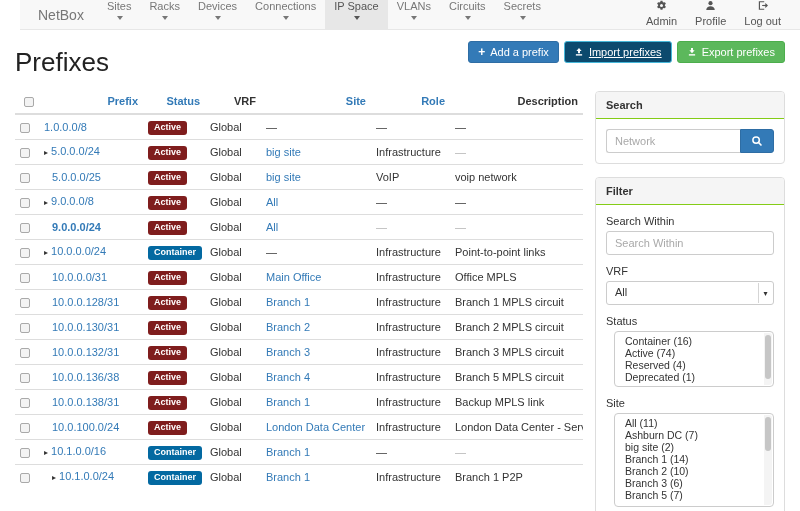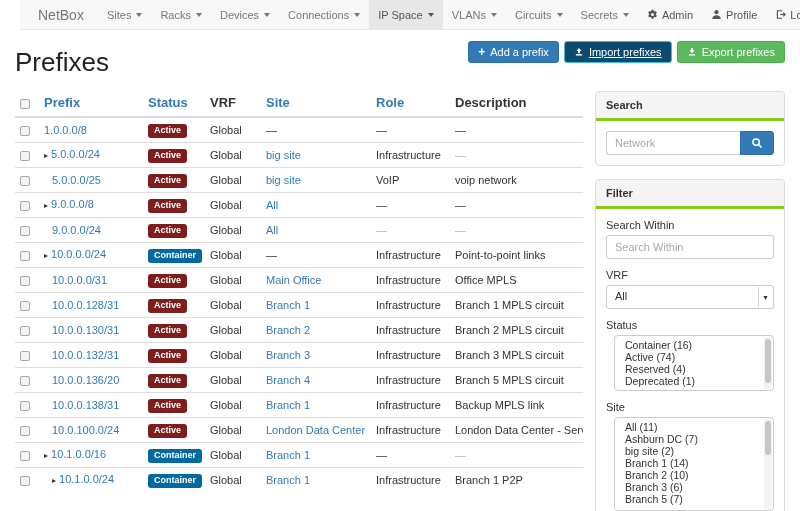--- a/index.html
+++ b/index.html
@@ -11,21 +11,21 @@
   a { color: #337ab7; text-decoration: none; }
 
   
   .navbar {
     height: 30px; background: #f8f8f8; border-bottom: 1px solid #e7e7e7;
     display: flex; align-items: stretch; padding-left: 14px; margin-left: 20px;
   }
   .brand { display: flex; align-items: center; font-size: 14px; color: #777;
     padding: 0 14px 0 4px; cursor: pointer; }
   .nav-item { display: flex; align-items: center; gap: 4px; padding: 0 9px;
-    color: #777; font-size: 11px; cursor: pointer; white-space: nowrap; }
+    color: #777; font-size: 11px; cursor: pointer; white-space: nowrap; flex-direction: column; }
   .nav-item.active { background: #e7e7e7; color: #555; }
   .caret-dn { display: inline-block; width: 0; height: 0;
     border-left: 3px solid transparent; border-right: 3px solid transparent;
     border-top: 4px solid currentColor; margin-left: 1px; }
   .nav-right { margin-left: auto; display: flex; align-items: stretch; padding-right: 10px; }
   .nav-right .nav-item { color: #555; }
   .nav-ico { display: inline-flex; align-items: center; }
 
   
   .container { padding: 0 15px; }
@@ -38,43 +38,43 @@
   .btn-success { background: #5cb85c; border-color: #4cae4c; }
   .btn .plus { font-weight: bold; font-size: 12px; line-height: 10px; }
   h1 { font-size: 26px; font-weight: 400; color: #222; margin: 17px 0 13px; }
 
   .layout { display: flex; align-items: flex-start; }
   .main { flex: 1; min-width: 0; }
   .sidebar { width: 190px; margin-left: 12px; flex: none; }
 
   
   table { width: 100%; border-collapse: collapse; table-layout: fixed; }
-  th { text-align: left; font-weight: bold; color: #333; padding: 4px 5px 6px;
-    border-bottom: 2px solid #ddd; font-size: 13px; }
+  th { text-align: right; font-weight: bold; color: #333; padding: 4px 5px 6px;
+    border-bottom: 2px solid #ddd; font-size: 11px; }
   th a { font-weight: bold; }
   td { padding: 4px 5px; border-top: 1px solid #ddd; vertical-align: middle;
     line-height: 14px; white-space: nowrap; overflow: hidden; }
   col.c-chk  { width: 24px; }
   col.c-pre  { width: 104px; }
   col.c-sta  { width: 62px; }
   col.c-vrf  { width: 56px; }
   col.c-site { width: 110px; }
   col.c-role { width: 79px; }
   .cb { display: inline-block; width: 10px; height: 10px; border: 1px solid #a9a9a9;
     background: #f3f3f3; border-radius: 2px; vertical-align: middle; cursor: pointer; }
   .row-caret { color: #333; font-size: 8px; margin-right: 3px; }
   .badge { display: inline-block; padding: 2px 6px 3px; font-size: 9px; font-weight: bold;
     color: #fff; border-radius: 3px; line-height: 9px; cursor: pointer; }
   .badge-primary { background: #7f1d1d; }
   .badge-default { background: #0369a1; }
   .muted { color: #b5b5b5; }
 
   
   .panel { border: 1px solid #ddd; border-radius: 4px; margin-bottom: 13px; background: #fff; }
-  .panel-heading { background: #f5f5f5; border-bottom: 3px solid #84cc16; padding: 7px 10px;
+  .panel-heading { background: #f5f5f5; border-bottom: 1px solid #84cc16; padding: 7px 10px;
     font-weight: bold; color: #333; border-radius: 3px 3px 0 0; }
   .panel-body { padding: 10px; }
   .input-group { display: flex; }
   .form-input { height: 24px; width: 100%; border: 1px solid #ccc; border-radius: 3px;
     padding: 2px 8px; font-size: 11px; color: #555; font-family: inherit; outline: none; }
   .form-input::placeholder { color: #a9a9a9; }
   .input-group .form-input { border-radius: 3px 0 0 3px; border-right: 0; }
   .search-btn { width: 34px; height: 24px; background: #337ab7; border: 1px solid #2e6da4;
     border-radius: 0 3px 3px 0; display: flex; align-items: center; justify-content: center;
     cursor: pointer; flex: none; }
@@ -261,21 +261,21 @@
     </td>
     <td><span class="badge badge-primary">Active</span></td>
     <td class="vrf-cell">Global</td>
     <td class="site-cell"><a href="#">All</a></td>
     <td class="role-cell">—</td>
     <td class="desc-cell">—</td>
   </tr>
 
   <tr>
     <td><span class="cb"></span></td>
-    <td class="prefix-cell" style="padding-left: 13px;">
+    <td class="prefix-cell" style="padding-left: 13px; font-weight: bold;">
       <a href="#" class="prefix-link">9.0.0.0/24</a>
     </td>
     <td><span class="badge badge-primary">Active</span></td>
     <td class="vrf-cell">Global</td>
     <td class="site-cell"><a href="#">All</a></td>
     <td class="role-cell muted">—</td>
     <td class="desc-cell muted">—</td>
   </tr>
 
   <tr>
@@ -335,21 +335,21 @@
     <td class="vrf-cell">Global</td>
     <td class="site-cell"><a href="#">Branch 3</a></td>
     <td class="role-cell">Infrastructure</td>
     <td class="desc-cell">Branch 3 MPLS circuit</td>
   </tr>
 
 
   <tr>
     <td><span class="cb"></span></td>
     <td class="prefix-cell" style="padding-left: 13px;">
-      <a href="#" class="prefix-link">10.0.0.136/20</a>
+      <a href="#" class="prefix-link">10.0.0.136/38</a>
     </td>
     <td><span class="badge badge-primary">Active</span></td>
     <td class="vrf-cell">Global</td>
     <td class="site-cell"><a href="#">Branch 4</a></td>
     <td class="role-cell">Infrastructure</td>
     <td class="desc-cell">Branch 5 MPLS circuit</td>
   </tr>
 
   <tr>
     <td><span class="cb"></span></td>

